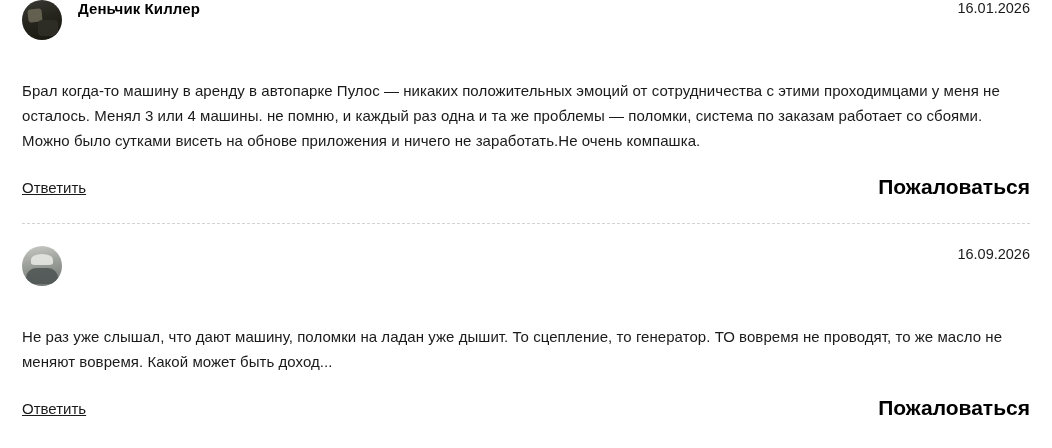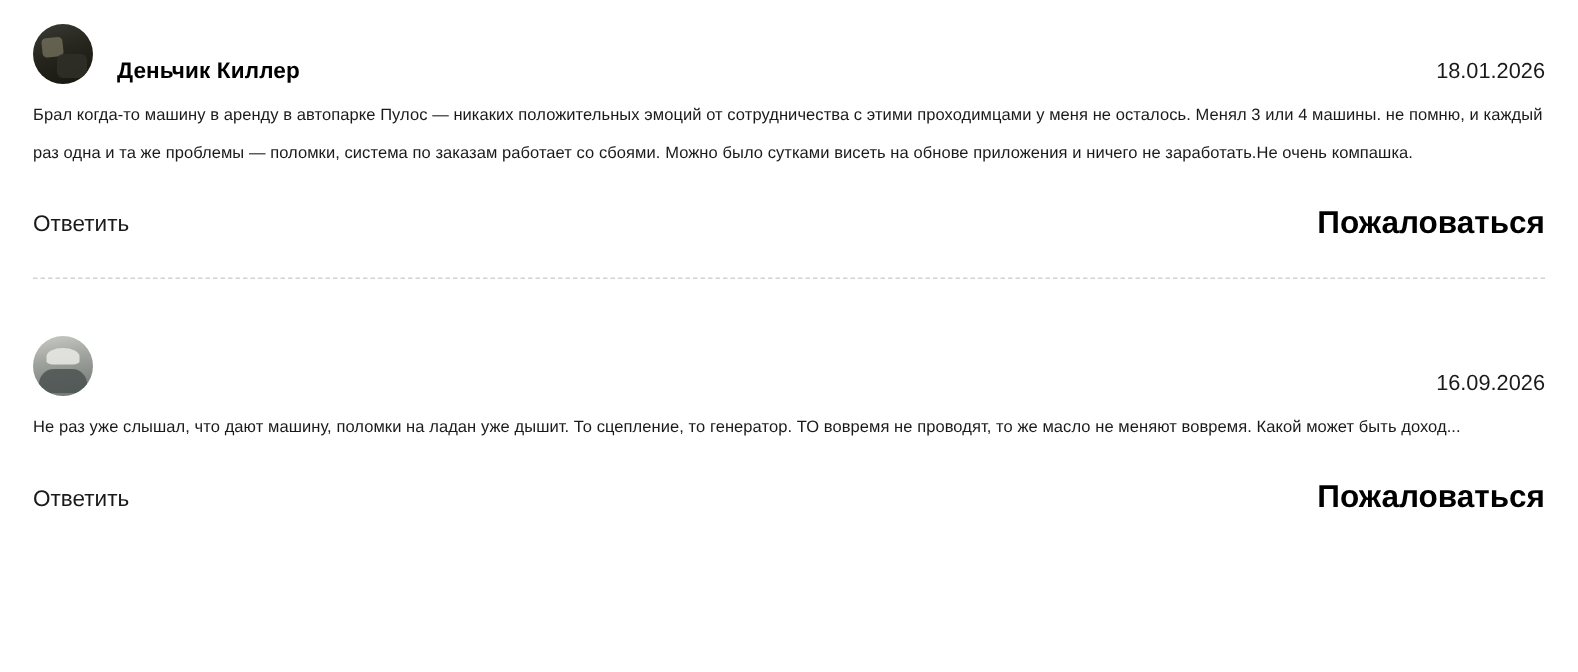--- a/index.html
+++ b/index.html
@@ -18,21 +18,21 @@
     width: 1052px;
     padding: 0;
     box-sizing: border-box;
   }
   .review {
     padding: 0 22px;
     box-sizing: border-box;
   }
   .review-head {
     display: flex;
-    align-items: flex-end;
+    align-items: flex-start;
     height: 56px;
   }
   .avatar {
     width: 40px;
     height: 40px;
     border-radius: 50%;
     flex: 0 0 40px;
     overflow: hidden;
     position: relative;
     background: #5a5a52;
@@ -86,35 +86,36 @@
     color: #000000;
     margin-left: 16px;
     letter-spacing: .1px;
   }
   .date {
     margin-left: auto;
     font-size: 14.5px;
     color: #1a1a1a;
   }
   .body-text {
-    font-size: 11px;
+    font-size: 15px;
     line-height: 25px;
     color: #1a1a1a;
-    margin-top: 9px;
+    margin-top: 22px;
     letter-spacing: .05px;
   }
   .actions {
     display: flex;
     align-items: center;
     margin-top: 22px;
     padding-bottom: 24px;
   }
   .reply-link {
     font-size: 15px;
     color: #1a1a1a;
+    text-decoration: underline;
     cursor: pointer;
   }
   .complain-link {
     margin-left: auto;
     font-size: 21px;
     font-weight: bold;
     color: #000000;
     cursor: pointer;
   }
   .divider {
@@ -129,21 +130,21 @@
 </style>
 </head>
 <body>
 
 <div class="reviews">
 
   <div class="review">
     <div class="review-head">
       <div class="avatar av-1"></div>
       <div class="author">Деньчик Киллер</div>
-      <div class="date">18.01.2026</div>
+      <div class="date">16.01.2026</div>
     </div>
     <div class="body-text">Брал когда-то машину в аренду в автопарке Пулос — никаких положительных эмоций от сотрудничества с этими проходимцами у меня не осталось. Менял 3 или 4 машины. не помню, и каждый раз одна и та же проблемы — поломки, система по заказам работает со сбоями. Можно было сутками висеть на обнове приложения и ничего не заработать.Не очень компашка.</div>
     <div class="actions">
       <span class="reply-link">Ответить</span>
       <span class="complain-link">Пожаловаться</span>
     </div>
   </div>
 
   <hr class="divider">
   <div class="spacer-after-divider"></div>

